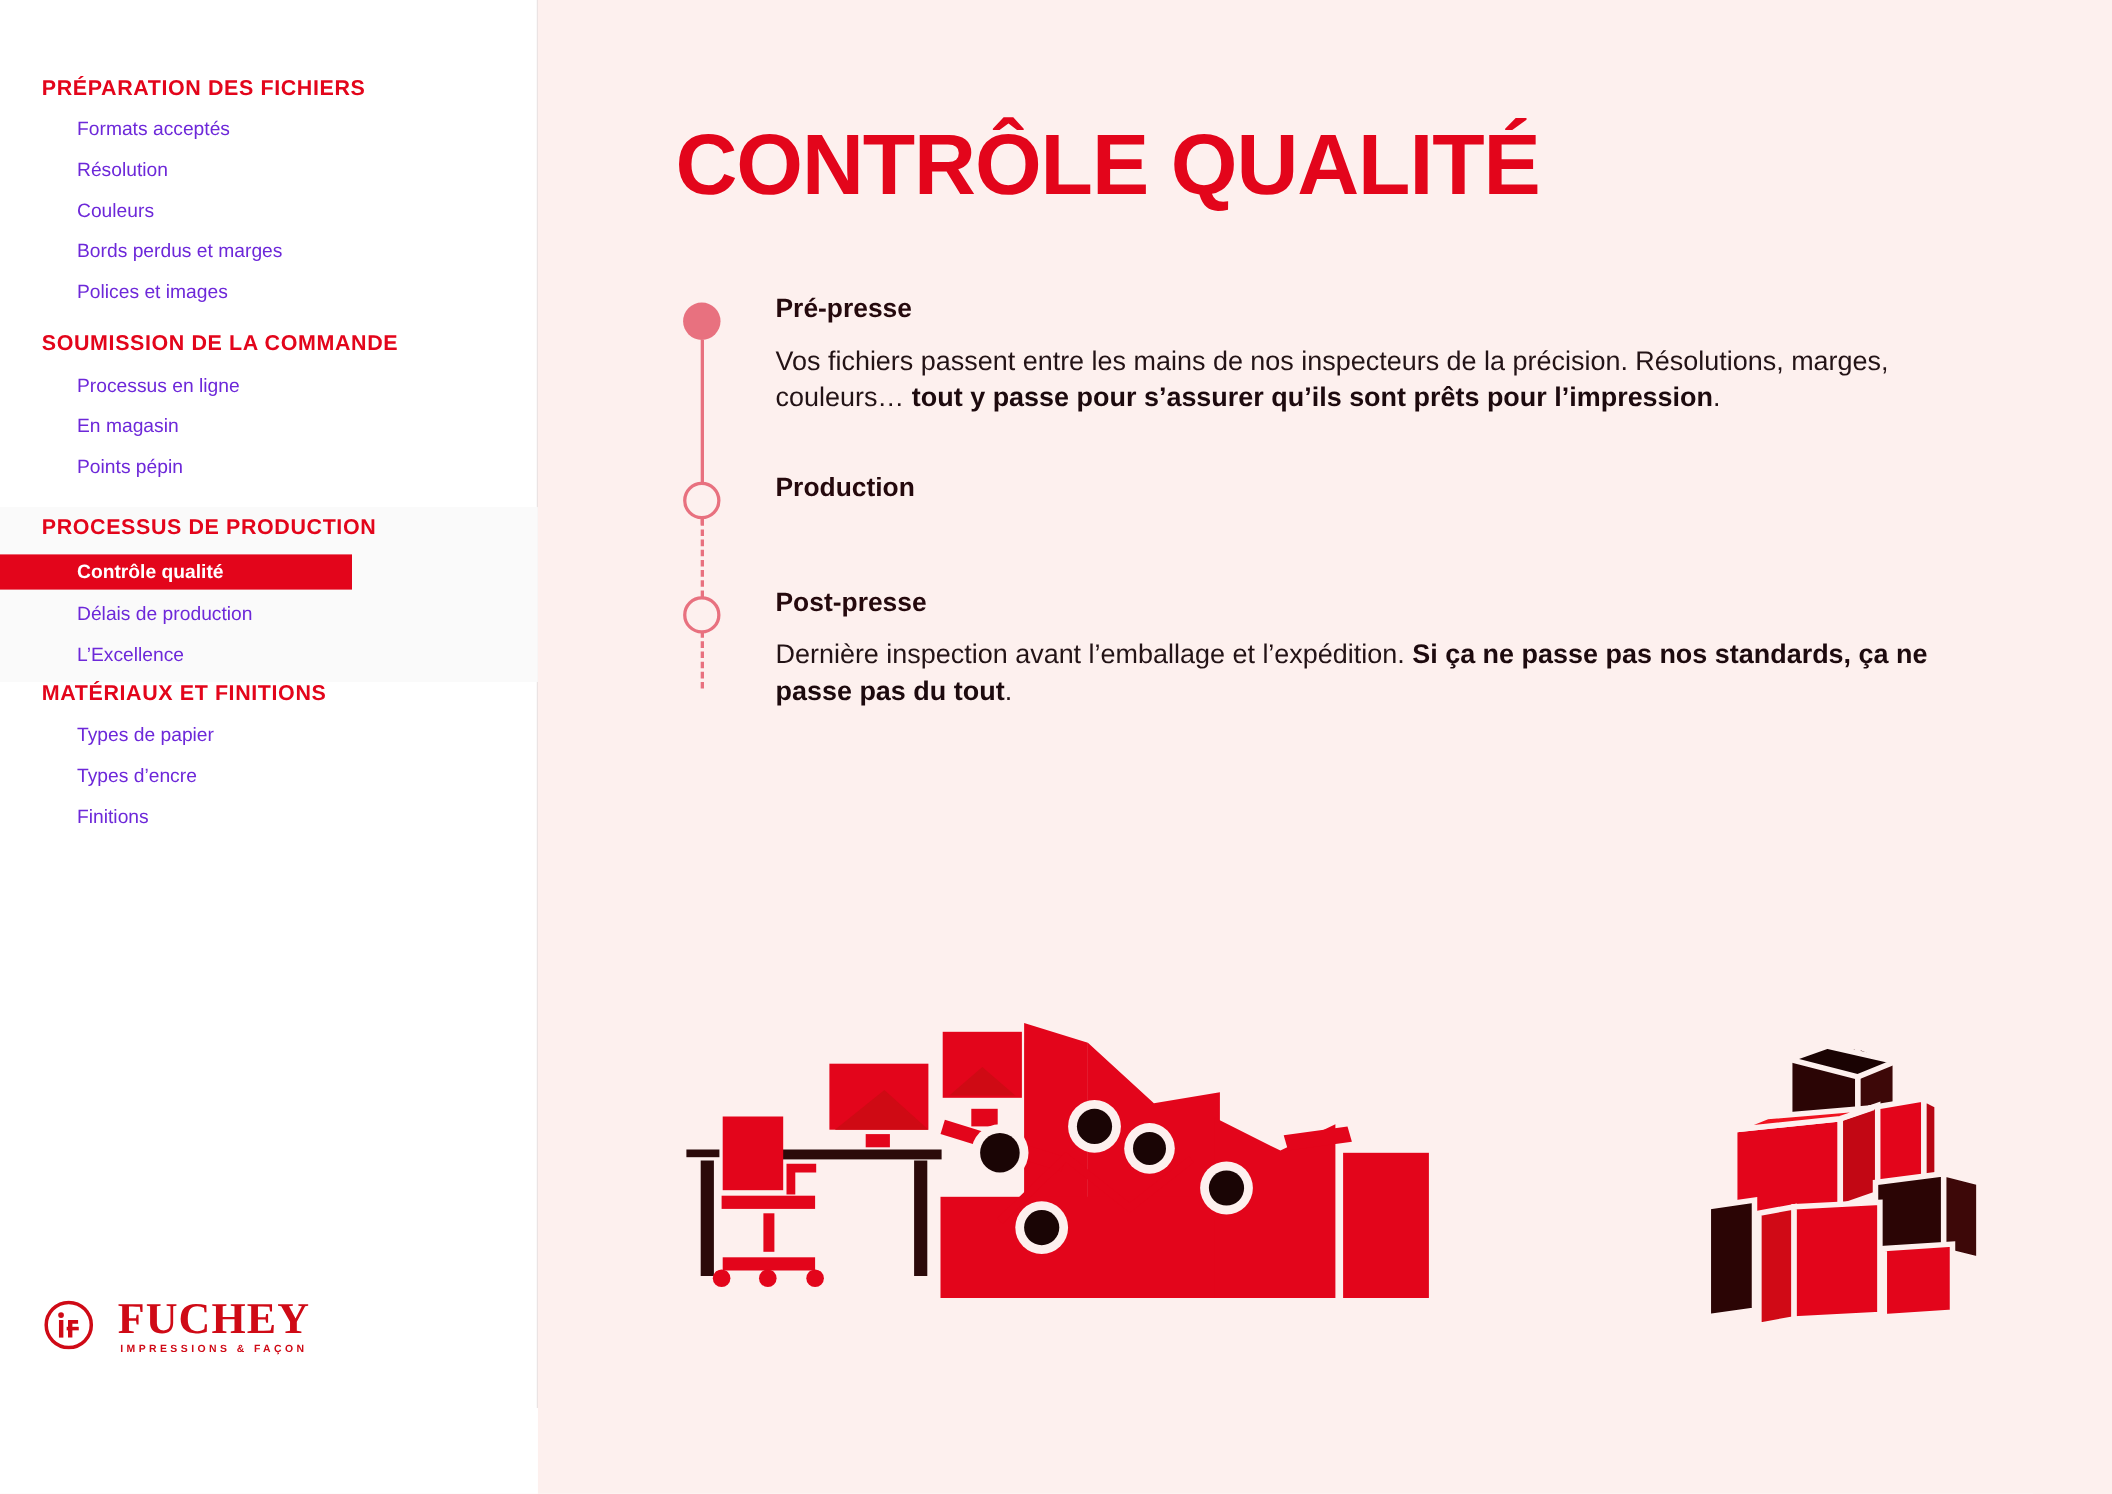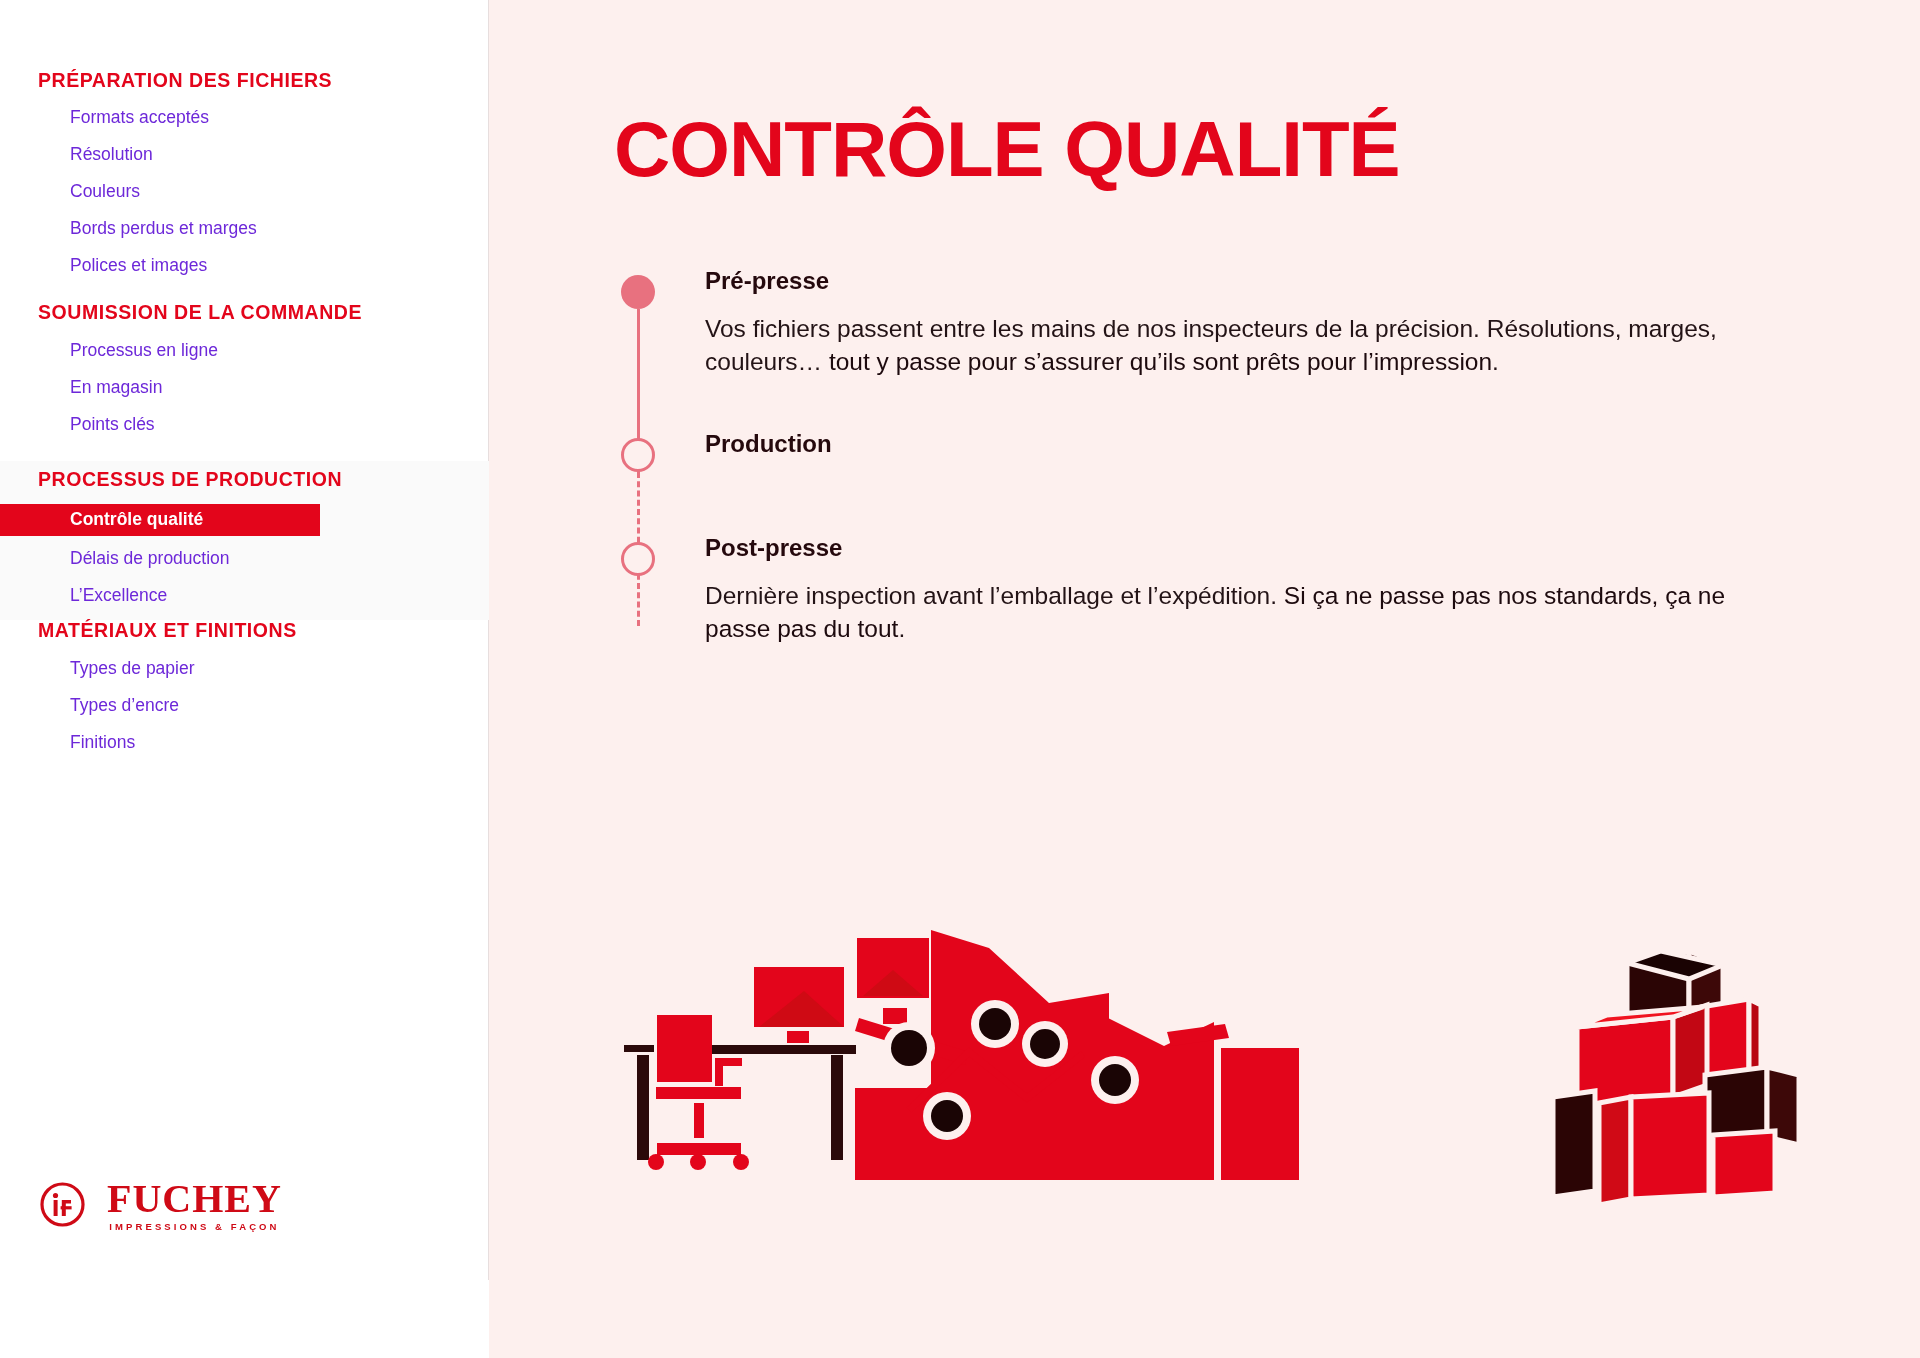--- a/index.html
+++ b/index.html
@@ -106,21 +106,21 @@
   }
   .tl-body{flex:1;padding-bottom:22px;}
   .tl-head{
     font-size:24px;font-weight:bold;color:#25090d;
     margin:-6px 0 20px 0;line-height:1;
   }
   .tl-text{
     font-size:24.5px;color:#231316;line-height:1.33;
     margin:0;max-width:1080px;
   }
-  .tl-text b{font-weight:normal;color:#1d0a0e;}
+  .tl-text b{font-weight:bold;color:#1d0a0e;}
   .row1 .tl-body{padding-bottom:60px;}
   .row2 .tl-body{padding-bottom:66px;}
 
   
   .illus{position:absolute;left:0;top:920px;width:100%;height:330px;}
   .ill{position:absolute;}
   .ill-desk{left:110px;top:25px;}
   .ill-press{left:360px;top:0px;}
   .ill-boxes{left:1060px;top:25px;}
 </style>
@@ -138,21 +138,21 @@
         <div class="nav-item">Résolution</div>
         <div class="nav-item">Couleurs</div>
         <div class="nav-item">Bords perdus et marges</div>
         <div class="nav-item">Polices et images</div>
       </div>
 
       <div class="nav-group">
         <div class="group-title">SOUMISSION DE LA COMMANDE</div>
         <div class="nav-item">Processus en ligne</div>
         <div class="nav-item">En magasin</div>
-        <div class="nav-item">Points clés</div>
+        <div class="nav-item">Points pépin</div>
       </div>
 
       <div class="nav-group active">
         <div class="group-title">PROCESSUS DE PRODUCTION</div>
         <div class="nav-item current">Contrôle qualité</div>
         <div class="nav-item">Délais de production</div>
         <div class="nav-item">L’Excellence</div>
       </div>
 
       <div class="nav-group">

